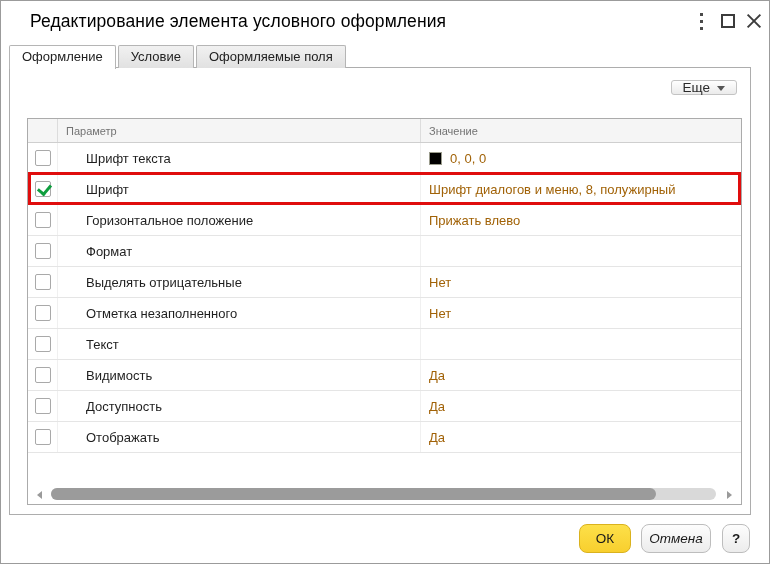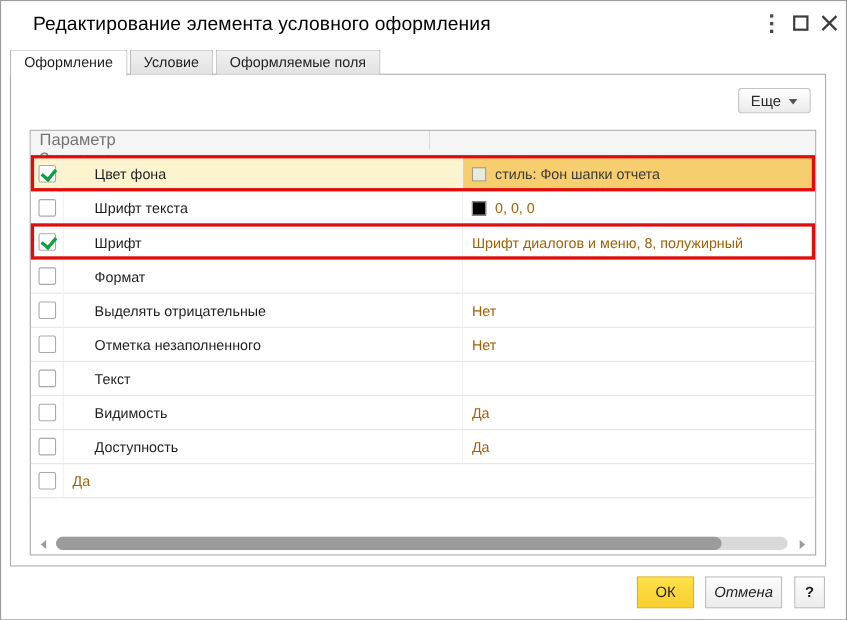--- a/index.html
+++ b/index.html
@@ -43,36 +43,36 @@
     margin-right: 2px; cursor: pointer; white-space: nowrap;
   }
   .tab.active { background: #fff; height: 24px; position: relative; z-index: 4; }
 
   
   .panel {
     position: absolute; left: 8px; top: 66px; width: 742px; height: 448px;
     border: 1px solid #adadad; background: #fff;
   }
   .more-btn {
-    position: absolute; top: 12px; right: 13px; height: 23px;
+    position: absolute; top: 12px; right: 13px; height: 15px;
     padding: 0 11px; display: flex; align-items: center; gap: 7px;
     background: linear-gradient(#fefefe, #ebebeb);
     border: 1px solid #c3c3c3; border-radius: 3px;
     font-size: 13.5px; color: #2b2b2b; cursor: pointer;
   }
   .caret-down { width: 0; height: 0; border-left: 4px solid transparent;
     border-right: 4px solid transparent; border-top: 5px solid #555; margin-top: 2px; }
 
   
   .table {
     position: absolute; left: 17px; top: 50px; width: 715px; height: 387px;
     border: 1px solid #ababab; background: #fff;
   }
   .thead { display: flex; height: 24px; background: #f5f5f5;
-    border-bottom: 1px solid #cfcfcf; color: #737373; font-size: 15px; flex-direction: column; }
+    border-bottom: 1px solid #cfcfcf; color: #737373; font-size: 11px; }
   .h-check { width: 30px; border-right: 1px solid #dcdcdc; }
   .h-param { width: 363px; border-right: 1px solid #dcdcdc; padding-left: 8px; display: flex; align-items: center; }
   .h-value { flex: 1; padding-left: 8px; display: flex; align-items: center; }
 
   .row { display: flex; height: 31px; border-bottom: 1px solid #e5e5e5; position: relative; cursor: pointer; }
   .c-check { width: 30px; display: flex; align-items: center; justify-content: center; border-right: 1px solid #f0f0f0; }
   .c-param { width: 363px; display: flex; align-items: center; padding-left: 28px;
     border-right: 1px solid #f0f0f0; font-size: 13px; color: #1f1f1f; }
   .c-value { flex: 1; display: flex; align-items: center; padding-left: 8px; gap: 8px;
     font-size: 13px; color: #a16207; overflow: hidden; white-space: nowrap; }
@@ -94,21 +94,21 @@
     border-top: 4px solid transparent; border-bottom: 4px solid transparent; }
   .scroll-arrow.left  { left: 7px;  border-right: 5px solid #9a9a9a; }
   .scroll-arrow.right { right: 7px; border-left: 5px solid #9a9a9a; }
   .scroll-track { position: absolute; left: 21px; right: 23px; top: 0; height: 12px;
     background: #d9d9d9; border-radius: 6px; }
   .scroll-thumb { position: absolute; left: 0; top: 0; height: 12px; width: 91%;
     background: #9b9b9b; border-radius: 6px; cursor: grab; }
 
   
   .btn { position: absolute; top: 523px; height: 29px; font-size: 13.5px; color: #1a1a1a;
-    border-radius: 0; cursor: pointer; font-family: inherit; }
+    border-radius: 8px; cursor: pointer; font-family: inherit; }
   .btn-ok { left: 578px; width: 52px;
     background: linear-gradient(#fde049, #f8cf2e);
     border: 1px solid #dab21e; }
   .btn-cancel { left: 640px; width: 70px;
     background: linear-gradient(#fdfdfd, #ececec);
     border: 1px solid #bdbdbd; font-style: italic; }
   .btn-help { left: 721px; width: 28px;
     background: linear-gradient(#fdfdfd, #ececec);
     border: 1px solid #bdbdbd; font-weight: bold; }
 </style>
@@ -143,31 +143,20 @@
       <span class="caret-down"></span>
     </div>
 
     <div class="table">
       <div class="thead">
         <div class="h-check"></div>
         <div class="h-param">Параметр</div>
         <div class="h-value">Значение</div>
       </div>
       <div id="rows">
-          <div class="row selected">
-            <div class="c-check">
-              <span class="checkbox checked"></span>
-            </div>
-            <div class="c-param">Цвет фона</div>
-            <div class="c-value">
-              <span class="swatch" style="background: rgb(234, 234, 220);"></span>
-              <span>стиль: Фон шапки отчета</span>
-            </div>
-            <div class="annotation" style="border-color: rgb(224, 13, 13);"></div>
-          </div>
           <div class="row">
             <div class="c-check">
               <span class="checkbox"></span>
             </div>
             <div class="c-param">Шрифт текста</div>
             <div class="c-value">
               <span class="swatch" style="background: rgb(0, 0, 0);"></span>
               <span>0, 0, 0</span>
             </div>
           </div>
@@ -178,20 +167,29 @@
             <div class="c-param">Шрифт</div>
             <div class="c-value">
               <span>Шрифт диалогов и меню, 8, полужирный</span>
             </div>
             <div class="annotation" style="border-color: rgb(224, 13, 13);"></div>
           </div>
           <div class="row">
             <div class="c-check">
               <span class="checkbox"></span>
             </div>
+            <div class="c-param">Горизонтальное положение</div>
+            <div class="c-value">
+              <span>Прижать влево</span>
+            </div>
+          </div>
+          <div class="row">
+            <div class="c-check">
+              <span class="checkbox"></span>
+            </div>
             <div class="c-param">Формат</div>
             <div class="c-value">
               <span></span>
             </div>
           </div>
           <div class="row">
             <div class="c-check">
               <span class="checkbox"></span>
             </div>
             <div class="c-param">Выделять отрицательные</div>
@@ -232,20 +230,21 @@
             </div>
             <div class="c-param">Доступность</div>
             <div class="c-value">
               <span>Да</span>
             </div>
           </div>
           <div class="row">
             <div class="c-check">
               <span class="checkbox"></span>
             </div>
+            <div class="c-param">Отображать</div>
             <div class="c-value">
               <span>Да</span>
             </div>
           </div>
         </div>
 
       <div class="hscroll">
         <div class="scroll-arrow left"></div>
         <div class="scroll-track">
           <div class="scroll-thumb"></div>

